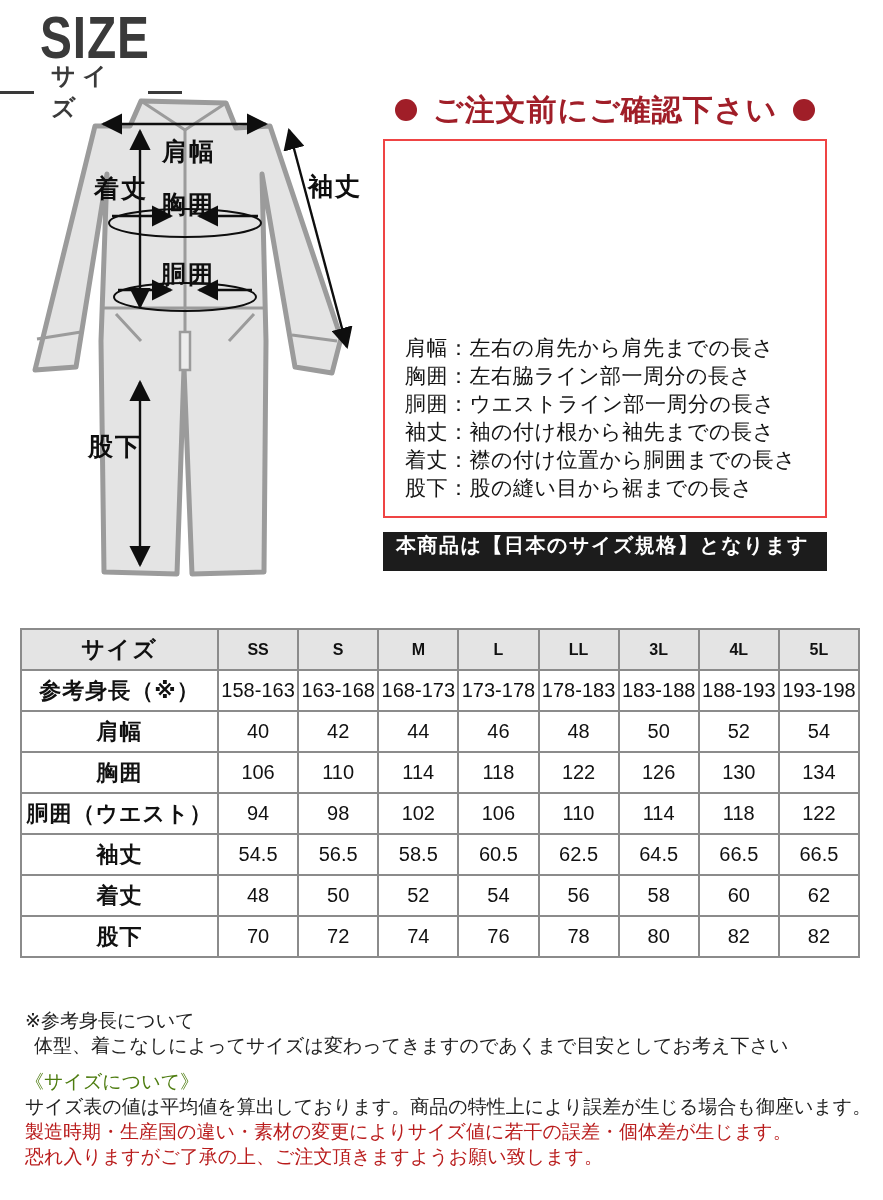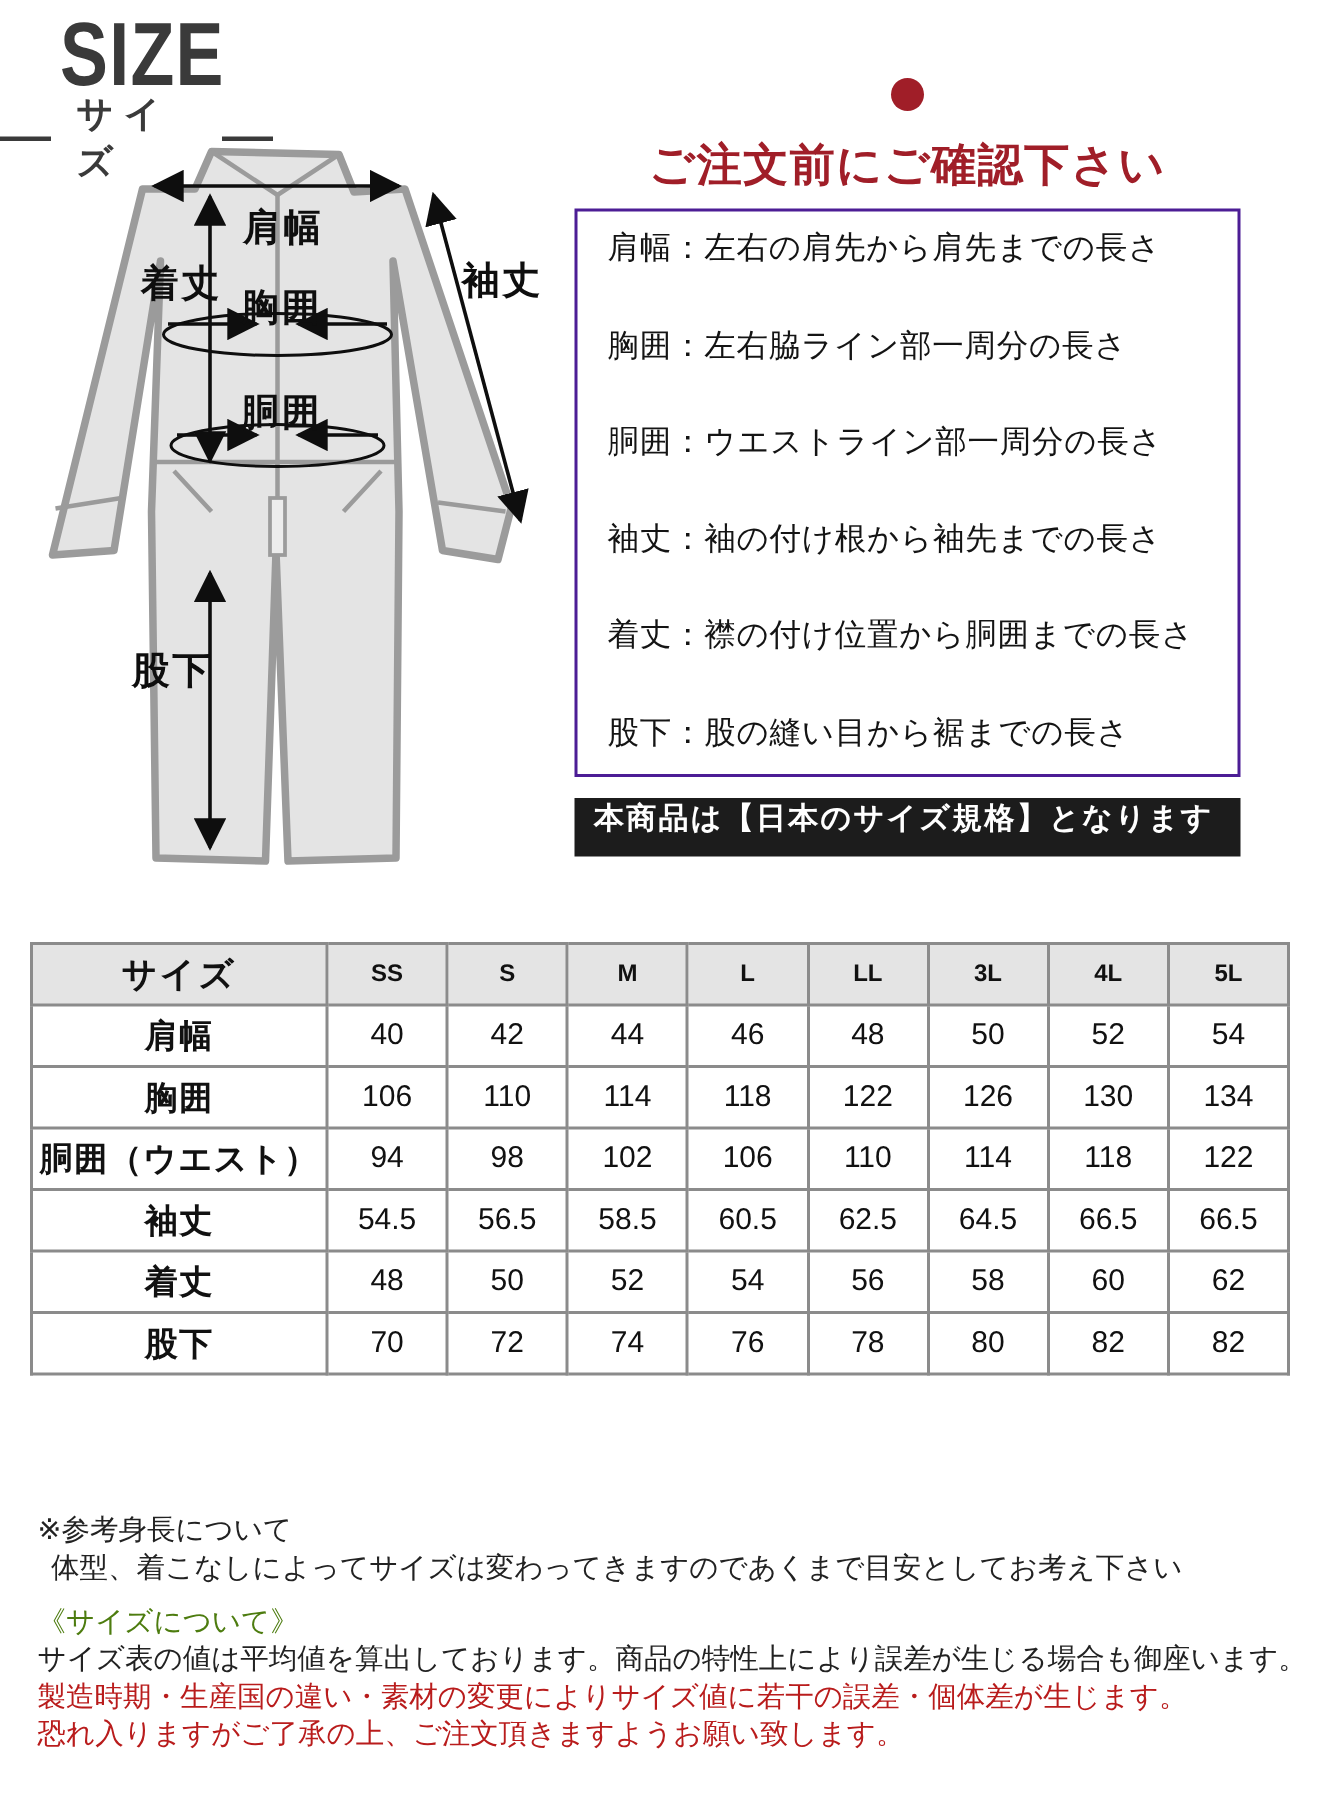--- a/index.html
+++ b/index.html
@@ -25,26 +25,26 @@
   #lbl-shoulder{left:154px;top:49px}
   #lbl-length{left:86px;top:86px}
   #lbl-sleeve{left:300px;top:84px}
   #lbl-chest{left:153px;top:102px}
   #lbl-waist{left:153px;top:172px}
   #lbl-inseam{left:80px;top:344px}
   
   .notice-title{
     position:absolute;left:383px;top:90px;width:444px;height:40px;
     display:flex;align-items:center;justify-content:center;gap:16px;
-    color:#a01e28;font-size:30px;font-weight:bold;letter-spacing:1px;white-space:nowrap;flex-direction:column;
+    color:#a01e28;font-size:30px;font-weight:bold;letter-spacing:1px;white-space:nowrap;
   }
   .dot-icon{width:22px;height:22px;border-radius:50%;background:#a01e28;flex:none}
   .def-box{
     position:absolute;left:383px;top:139px;width:444px;height:379px;box-sizing:border-box;
-    border:2px solid #4c1d95;display:flex;flex-direction:column;justify-content:space-between;
+    border:2px solid #ef4444;display:flex;flex-direction:column;justify-content:flex-end;
     padding:10px 8px 14px 20px;background:#fff;
   }
   .def-line{font-size:21px;color:#141414;letter-spacing:.5px;white-space:nowrap}
   .banner{
     position:absolute;left:383px;top:532px;width:444px;height:39px;box-sizing:border-box;
     background:#1c1c1c;color:#ffffff;font-size:20px;font-weight:bold;
     display:flex;align-items:flex-start;padding-left:13px;letter-spacing:1.5px;white-space:nowrap;
   }
   
   .size-table{position:absolute;left:20px;top:628px;width:840px;border-collapse:collapse;table-layout:fixed}
@@ -148,20 +148,31 @@
         <th class="size-col">M</th>
         <th class="size-col">L</th>
         <th class="size-col">LL</th>
         <th class="size-col">3L</th>
         <th class="size-col">4L</th>
         <th class="size-col">5L</th>
       </tr>
     </thead>
     <tbody>
       <tr>
+        <th>参考身長（※）</th>
+        <td>158-163</td>
+        <td>163-168</td>
+        <td>168-173</td>
+        <td>173-178</td>
+        <td>178-183</td>
+        <td>183-188</td>
+        <td>188-193</td>
+        <td>193-198</td>
+      </tr>
+      <tr>
         <th>肩幅</th>
         <td>40</td>
         <td>42</td>
         <td>44</td>
         <td>46</td>
         <td>48</td>
         <td>50</td>
         <td>52</td>
         <td>54</td>
       </tr>

